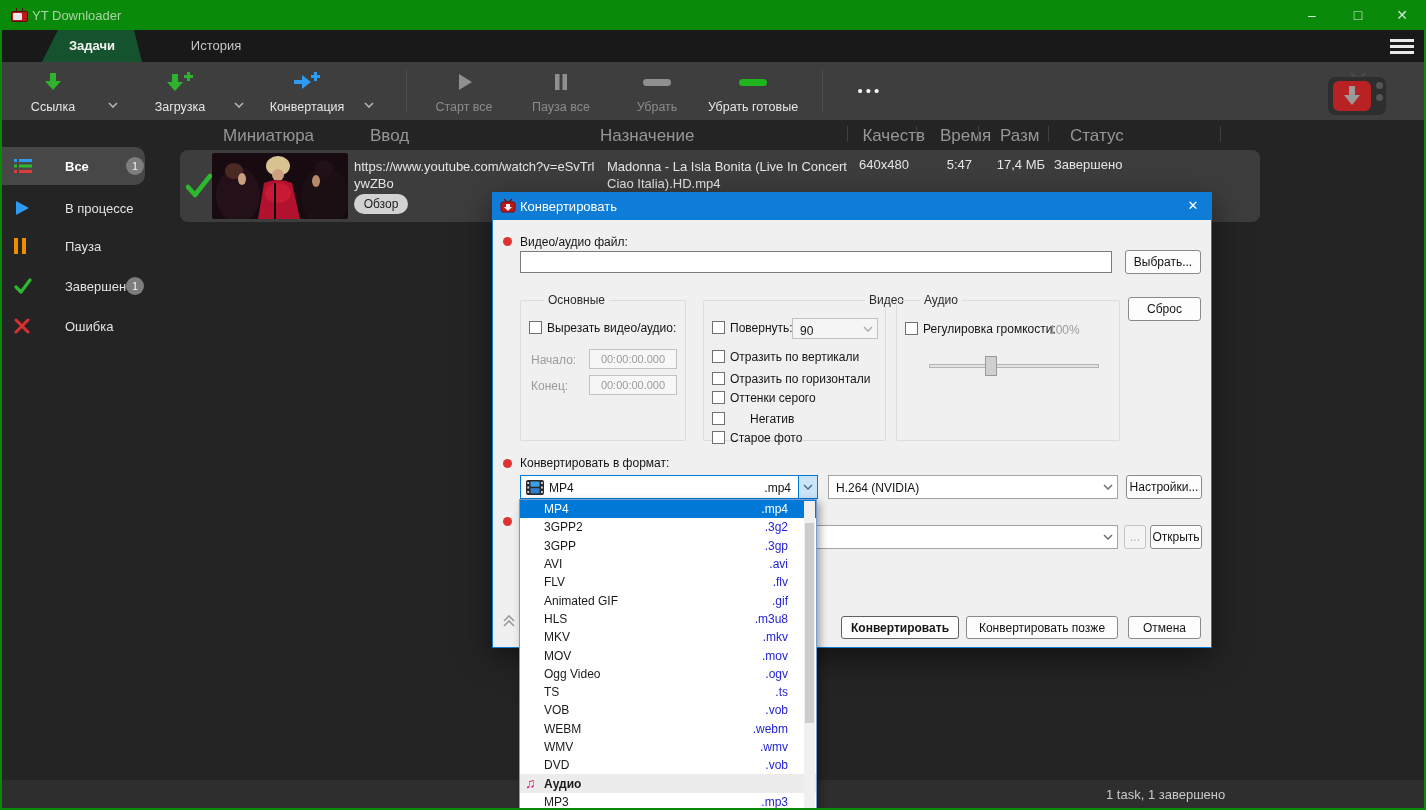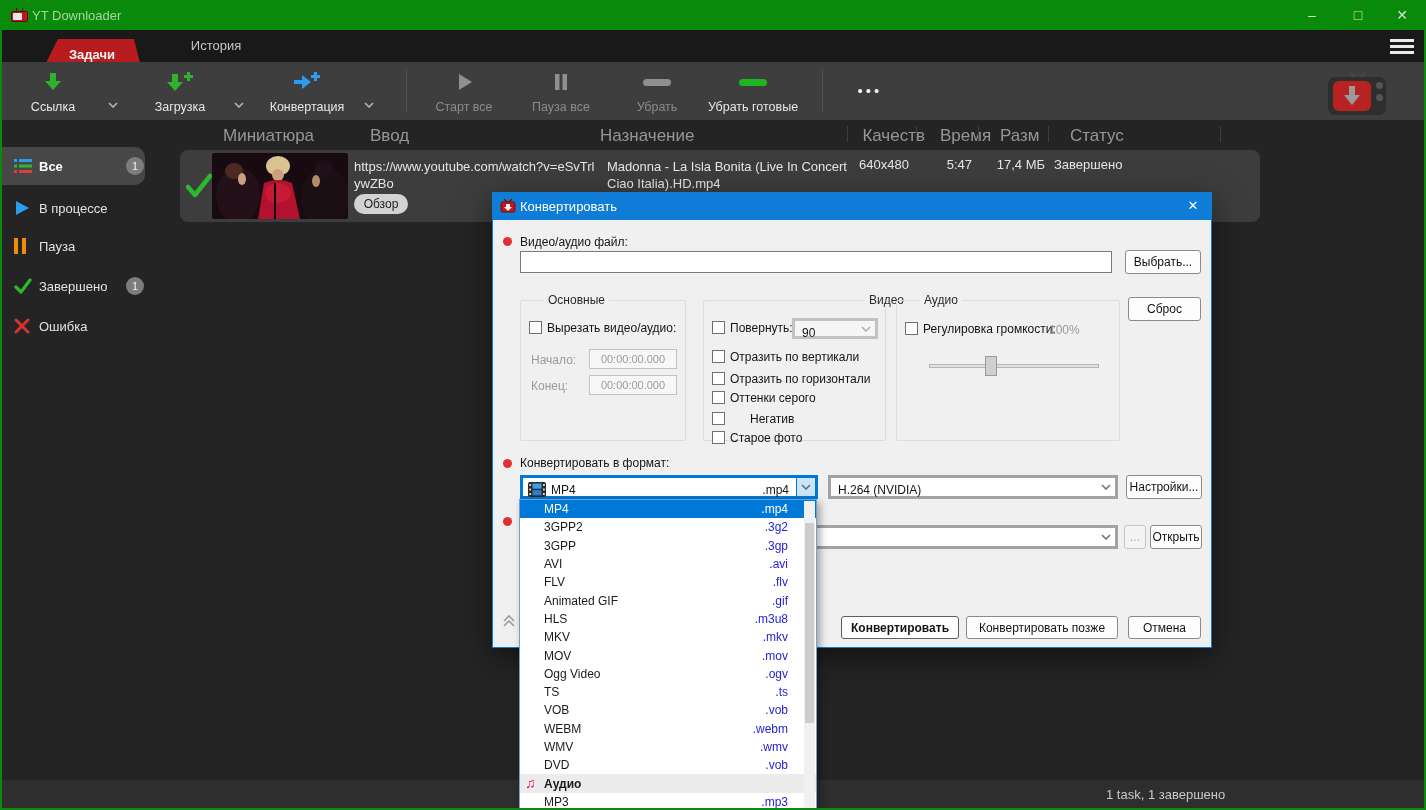--- a/index.html
+++ b/index.html
@@ -12,21 +12,21 @@
   #titlebar { position:absolute; left:-2px; top:0; width:1426px; height:30px; background:#0a8a0a; }
   #titlebar .title { position:absolute; left:32px; top:8px; font-size:13px; color:#a9d3a2; }
   .tv-mini { position:absolute; left:11px; top:8px; width:17px; height:14px; }
   .tv-mini .body { position:absolute; left:0; top:3px; width:17px; height:11px; background:#c01818; border:1px solid #5a0c0c; border-radius:2px; }
   .tv-mini .scr  { position:absolute; left:2px; top:5px; width:9px; height:7px; background:#e8e8e8; border-radius:1px; }
   .tv-mini .ant  { position:absolute; left:5px; top:0; width:7px; height:4px; border-left:1px solid #5a0c0c; border-right:1px solid #5a0c0c; transform:skewX(-8deg); }
   .wbtn { position:absolute; top:0; width:44px; height:30px; color:#cfe6cf; font-size:14px; text-align:center; line-height:30px; cursor:default; }
 
   
   #tabbar { position:absolute; left:-2px; top:30px; width:1426px; height:32px; background:#191919; }
-  .tab-active { position:absolute; left:42px; top:9px; width:100px; height:32px; background:#b91c1c;
+  .tab-active { position:absolute; left:42px; top:0; width:100px; height:32px; background:#14532d;
                 clip-path:polygon(16px 0, calc(100% - 8px) 0, 100% 100%, 0 100%);
                 color:#f2f2f2; font-size:13px; font-weight:600; text-align:center; line-height:32px; }
   .tab-idle { position:absolute; left:168px; top:0; width:96px; height:32px; color:#c6c6c6; font-size:13px; text-align:center; line-height:32px; }
   .hamburger { position:absolute; right:10px; top:7px; width:26px; height:18px; }
   .hamburger div { width:24px; height:3px; background:#eaeaea; margin:2px 0 3px 0; }
 
   
   #toolbar { position:absolute; left:-2px; top:62px; width:1426px; height:58px; background:#3e3e3e; }
   .tbtn { position:absolute; top:0; height:58px; display:flex; flex-direction:column; align-items:center; justify-content:flex-end; padding-bottom:6px; }
   .tbtn .ic { position:absolute; top:8px; left:50%; transform:translateX(-50%); height:24px; display:flex; align-items:center; }
@@ -38,21 +38,21 @@
   .dash.green { background:#1fb51f; }
   .dots-more { color:#f0f0f0; font-size:15px; letter-spacing:3px; line-height:58px; }
   
   .tvbtn { position:absolute; left:1326px; top:6px; width:66px; height:50px; }
   .tvbtn .ant { position:absolute; left:24px; top:0; width:16px; height:10px; }
   .tvbtn .body { position:absolute; left:2px; top:9px; width:58px; height:38px; background:#2e2e2e; border-radius:7px; }
   .tvbtn .scr { position:absolute; left:7px; top:13px; width:38px; height:30px; background:#b82222; border-radius:6px; }
   .tvbtn .knob { position:absolute; right:9px; width:7px; height:7px; border-radius:50%; background:#555; }
 
   
-  .side-item { position:absolute; left:0; width:160px; height:38px; display:flex; align-items:center; color:#e2e2e2; font-size:13px; }
+  .side-item { position:absolute; left:0; width:160px; height:38px; display:flex; align-items:center; color:#e2e2e2; font-size:13px;gap:26px; }
   .side-item .sic { width:18px; margin-left:12px; margin-right:7px; display:flex; align-items:center; }
   .side-item.sel { width:143px; background:#474747; border-radius:0 10px 10px 0; color:#ffffff; font-weight:600; }
   .badge { position:absolute; left:124px; top:10px; width:18px; height:18px; border-radius:50%; background:#7d7d7d;
            color:#f2f2f2; font-size:11px; font-weight:400; text-align:center; line-height:18px; }
 
   
   .th { position:absolute; top:126px; font-size:17px; color:#969696;margin-left:16px; }
   .th-sep { position:absolute; top:126px; width:1px; height:16px; background:#3f3f3f; }
   .rowcard { position:absolute; left:178px; top:150px; width:1080px; height:72px; background:#3d3d3d; border-radius:8px; }
   .cell { position:absolute; font-size:13px; color:#e5e5e5; }
@@ -70,21 +70,21 @@
   .dmuted { color:#9b9b9b; }
   .tinput { position:absolute; background:#fff; border:1px solid #7a7a7a; font-size:12px; color:#141414; padding:0 5px; }
   .tinput:disabled, .tinput.dis { background:#f7f7f7; border-color:#c2c2c2; color:#9b9b9b; }
   .btn { position:absolute; background:#fdfdfd; border:1px solid #8a8a8a; border-radius:3px; font-size:12px; color:#141414;
          text-align:center; font-family:"Liberation Sans",sans-serif; }
   .btn.primary { font-weight:700; border-color:#5f5f5f; }
   .btn.dis { color:#b0b0b0; border-color:#c6c6c6; background:#f4f4f4; }
   fieldset { position:absolute; border:1px solid #dcdcdc; border-radius:2px; background:transparent; }
   legend { font-size:12px; color:#2a2a2a; margin-left:23px; padding:0 4px; }
   .cb { position:absolute; width:13px; height:13px; background:#fff; border:1px solid #707070; }
-  .combo { position:absolute; background:#fff; border:3px solid #a3a3a3; height:24px; }
+  .combo { position:absolute; background:#fff; border:1px solid #a3a3a3; height:24px; }
   .combo .txt { position:absolute; left:7px; top:5px; font-size:12px; color:#141414; white-space:nowrap; }
   .combo .chev { position:absolute; right:0; top:0; width:19px; height:100%; display:flex; align-items:center; justify-content:center; }
   .combo.open { border-color:#0078d7; }
   .combo.open .chev { background:#cce4f7; border-left:1px solid #0078d7; }
   .combo.dis { background:#f5f5f5; border-color:#c2c2c2; }
   .ext-blue { color:#2424d4; }
   .slider-track { position:absolute; height:4px; background:#e2e2e2; border:1px solid #b5b5b5; }
   .slider-handle { position:absolute; width:12px; height:20px; background:#d0d0d0; border:1px solid #9a9a9a; }
 
   

